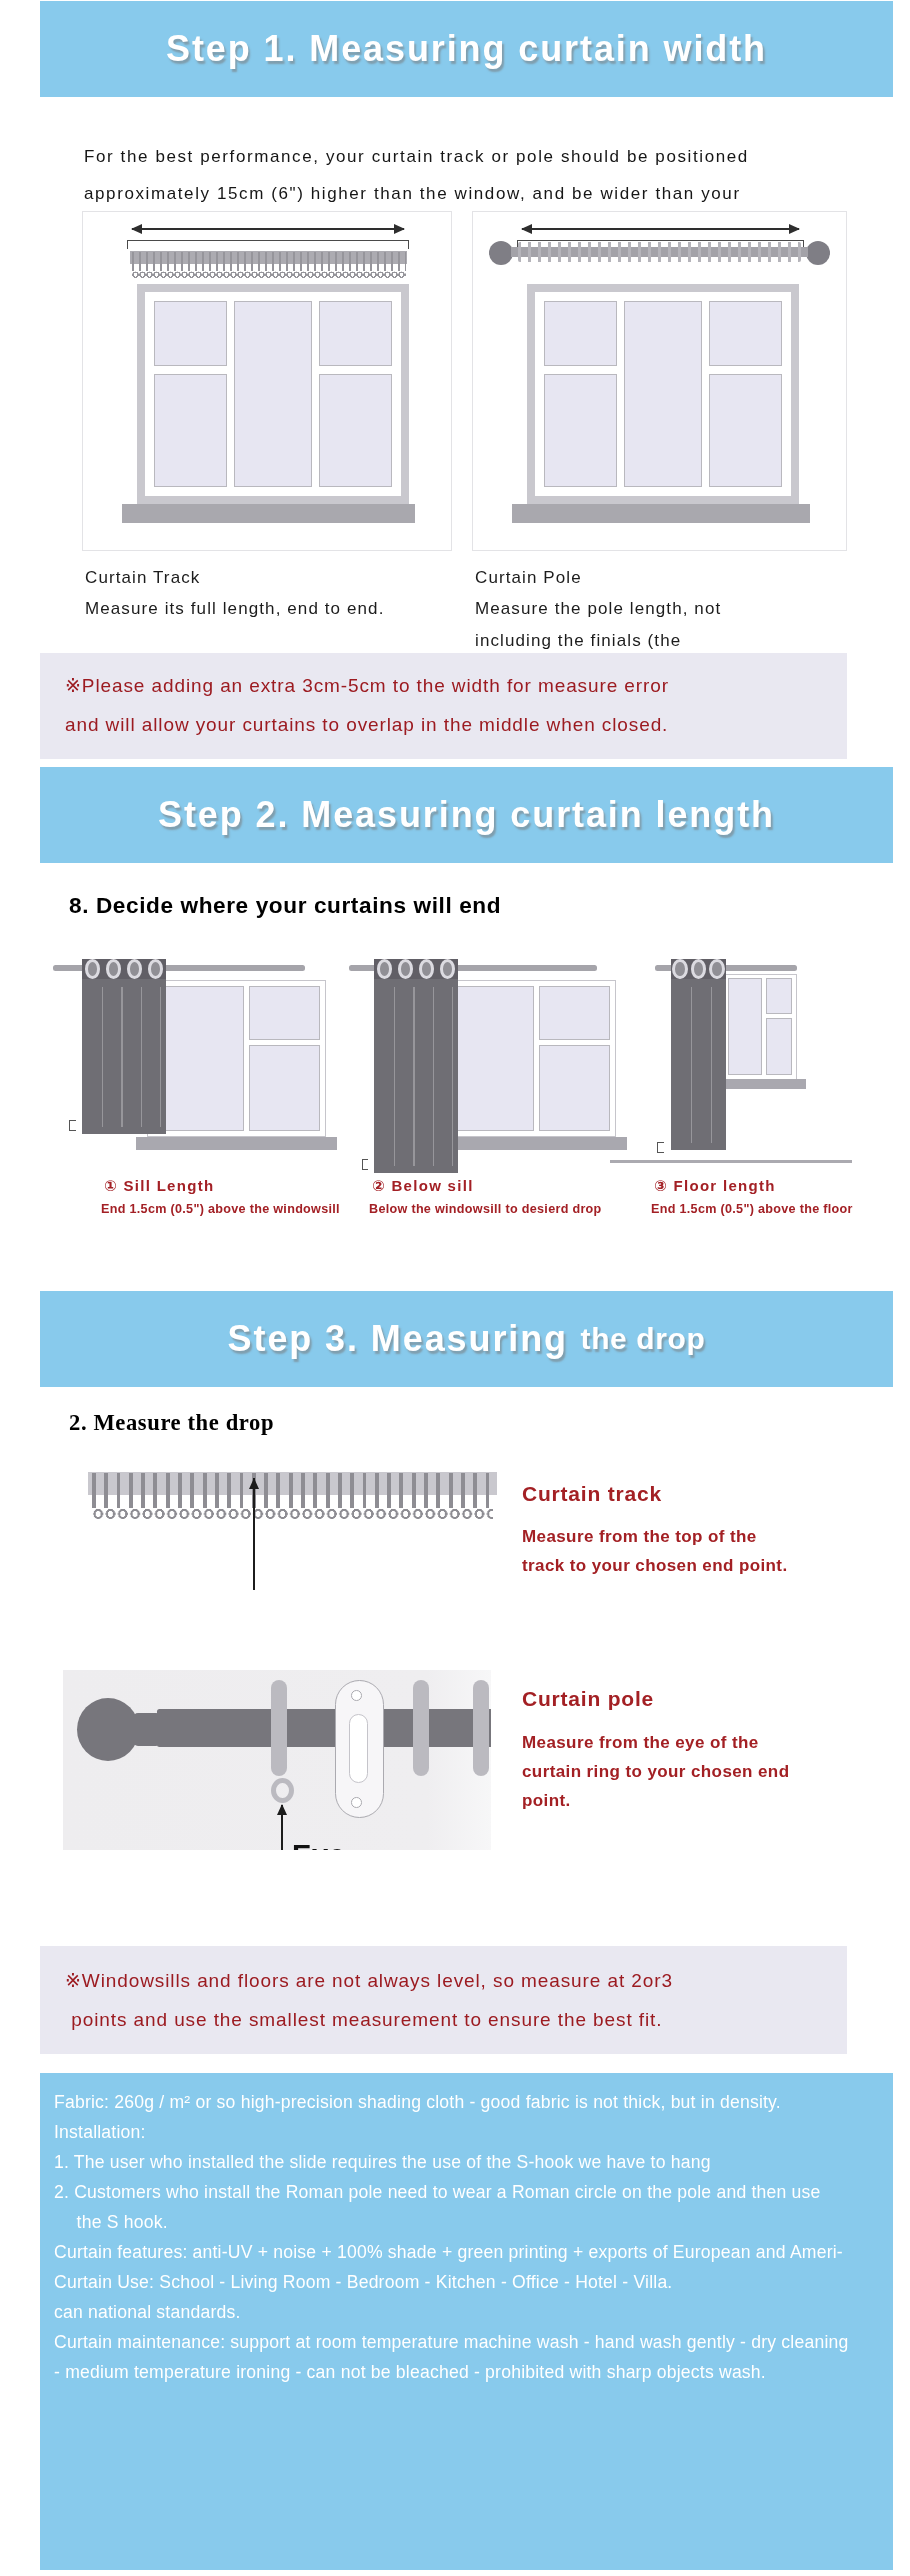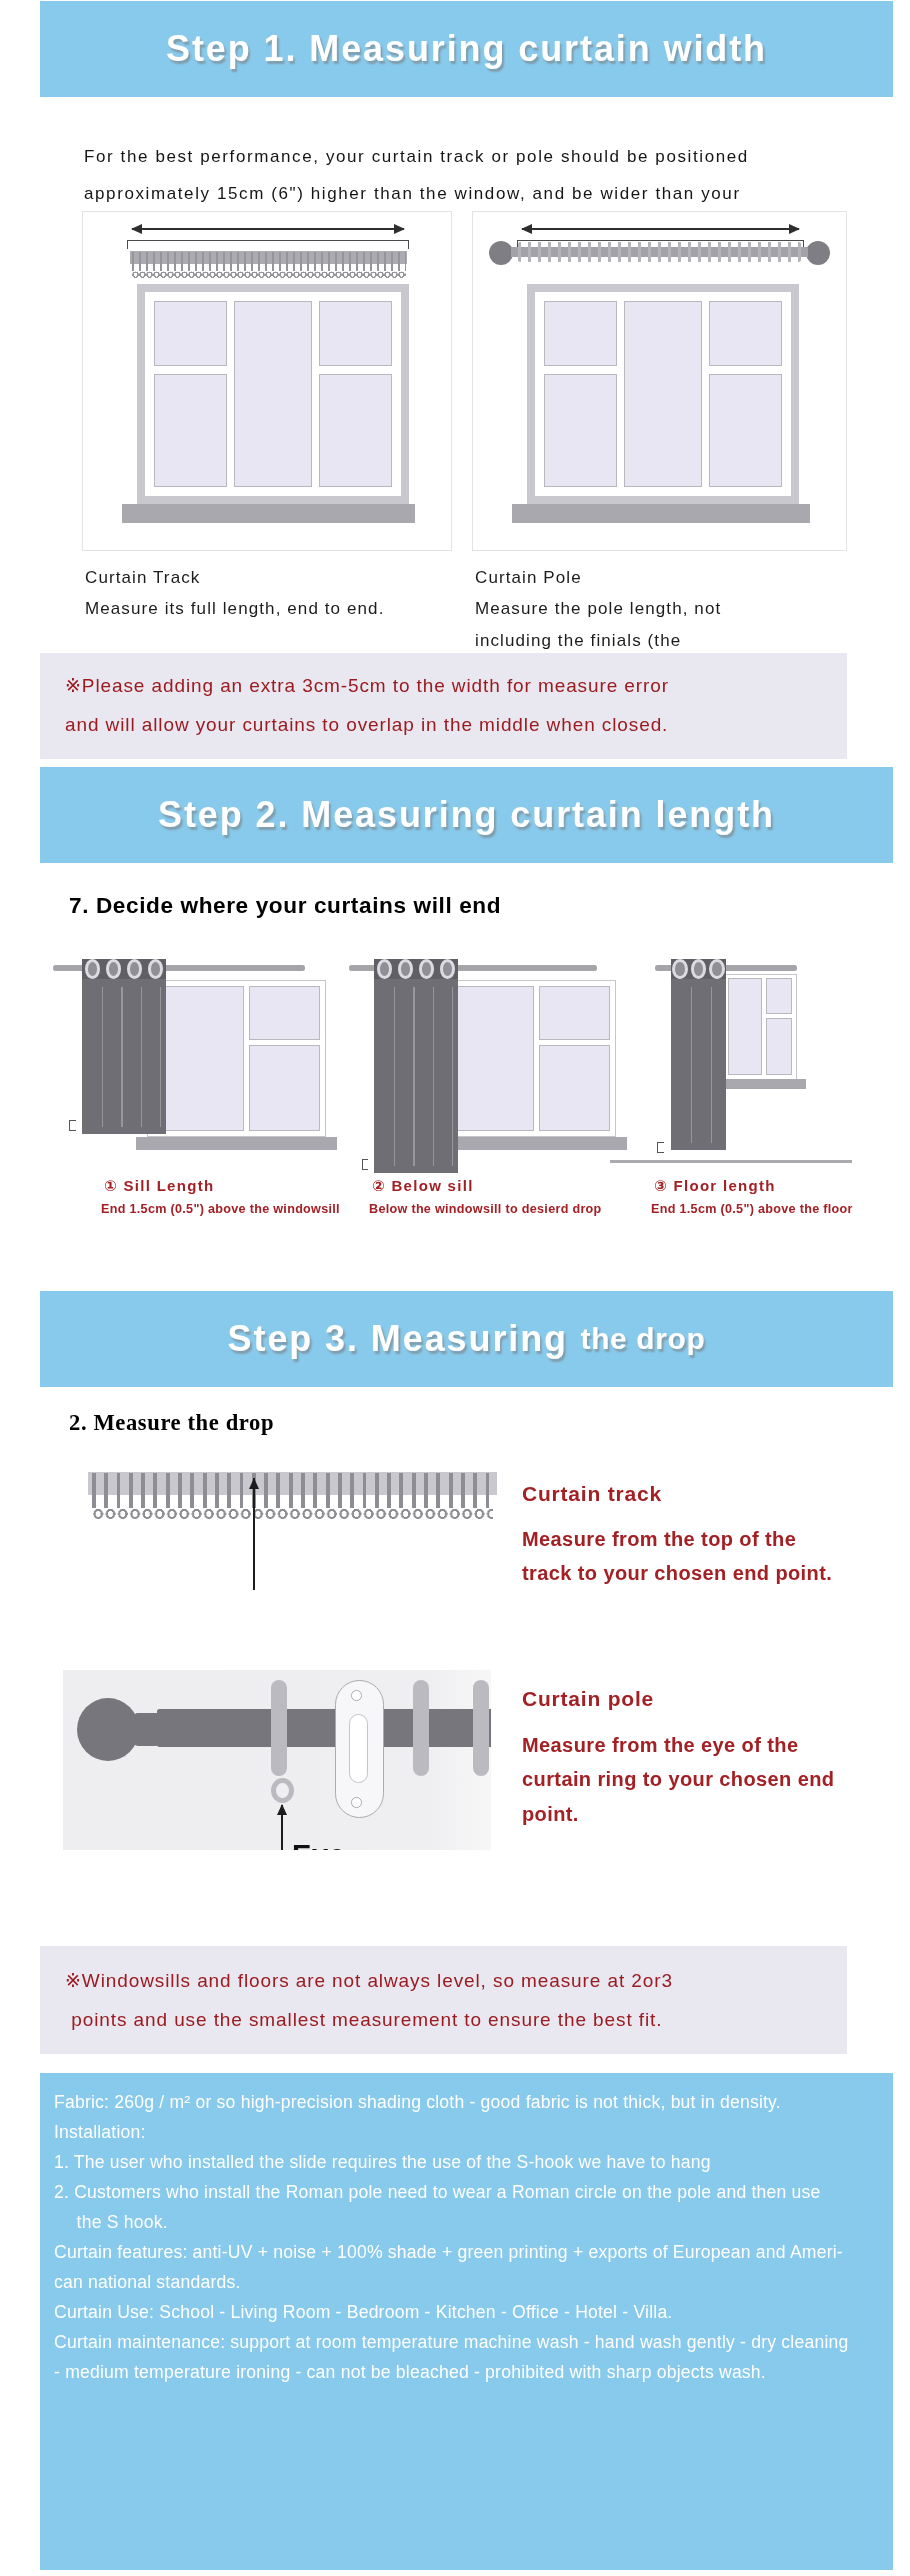--- a/index.html
+++ b/index.html
@@ -125,21 +125,21 @@
       background:repeating-linear-gradient(90deg,#8E8D93 0 3.8px,transparent 3.8px 12.3px); }
   .t3rings { position:absolute; top:36px; left:3.8px; right:3.8px; height:12.6px;
       background-image:radial-gradient(circle at 6.2px 5.7px, transparent 0 2.8px, #8E8D93 2.8px 4.7px, transparent 5px);
       background-size:12.3px 12.6px; background-repeat:repeat-x; }
   .varrow { position:absolute; width:1.9px; background:#1c1c1c; }
   .varrow::before { content:""; position:absolute; top:-0.6px; left:-4.4px; width:0; height:0;
       border-left:5px solid transparent; border-right:5px solid transparent; border-bottom:11.3px solid #1c1c1c; }
   #t3arrow { left:165px; top:6.3px; height:112px; }
 
   .red-title { position:absolute; font-size:21px; font-weight:bold; color:#A32024; letter-spacing:0.8px; white-space:nowrap; }
-  .red-body  { position:absolute; font-size:20px; font-weight:bold; color:#A32024; letter-spacing:0.4px;
+  .red-body  { position:absolute; font-size:17px; font-weight:bold; color:#A32024; letter-spacing:0.4px;
                line-height:1.72; white-space:nowrap; }
   #t3title { top:1482px; left:522px; }
   #t3body  { top:1522px; left:522px; }
   #p3title { top:1687px; left:522px; }
   #p3body  { top:1728px; left:522px; }
 
   
   #pole3 { position:absolute; top:1670px; left:63px; width:428px; height:180px; overflow:hidden;
            background:linear-gradient(90deg,#EEEDEF 0%,#EFEEF0 85%,#F7F7F8 100%); }
   .p3ball   { position:absolute; top:28px; left:14px; width:62px; height:63px; border-radius:50%; background:#77767C; }
@@ -234,21 +234,21 @@
   </div>
 
   <div class="note" id="note1">
     <div>※Please adding an extra 3cm-5cm to the width for measure error</div>
     <div>and will allow your curtains to overlap in the middle when closed.</div>
   </div>
 
   <div class="banner" id="banner2">
     <span>Step 2. Measuring curtain length</span>
   </div>
-  <div class="sec-heading" id="h-step2">7. Decide where your curtains will end</div>
+  <div class="sec-heading" id="h-step2">8. Decide where your curtains will end</div>
 
   <div class="cdiag" id="cd1">
     <div class="cpole"></div>
     <div class="cwindow">
       <div class="pane"></div>
       <div class="cwcol">
         <div class="pane"></div>
         <div class="pane"></div>
       </div>
     </div>
@@ -373,20 +373,20 @@
     <div class="l2">points and use the smallest measurement to ensure the best fit.</div>
   </div>
 
   <div id="details">
     <div class="dline">Fabric: 260g / m² or so high-precision shading cloth - good fabric is not thick, but in density.</div>
     <div class="dline">Installation:</div>
     <div class="dline">1. The user who installed the slide requires the use of the S-hook we have to hang</div>
     <div class="dline">2. Customers who install the Roman pole need to wear a Roman circle on the pole and then use</div>
     <div class="dline indent">the S hook.</div>
     <div class="dline">Curtain features: anti-UV + noise + 100% shade + green printing + exports of European and Ameri-</div>
+    <div class="dline">Curtain Use: School - Living Room - Bedroom - Kitchen - Office - Hotel - Villa.</div>
     <div class="dline">can national standards.</div>
-    <div class="dline">Curtain Use: School - Living Room - Bedroom - Kitchen - Office - Hotel - Villa.</div>
     <div class="dline">Curtain maintenance: support at room temperature machine wash - hand wash gently - dry cleaning</div>
     <div class="dline">- medium temperature ironing - can not be bleached - prohibited with sharp objects wash.</div>
   </div>
 
 </div>
 
 
 </body></html>

